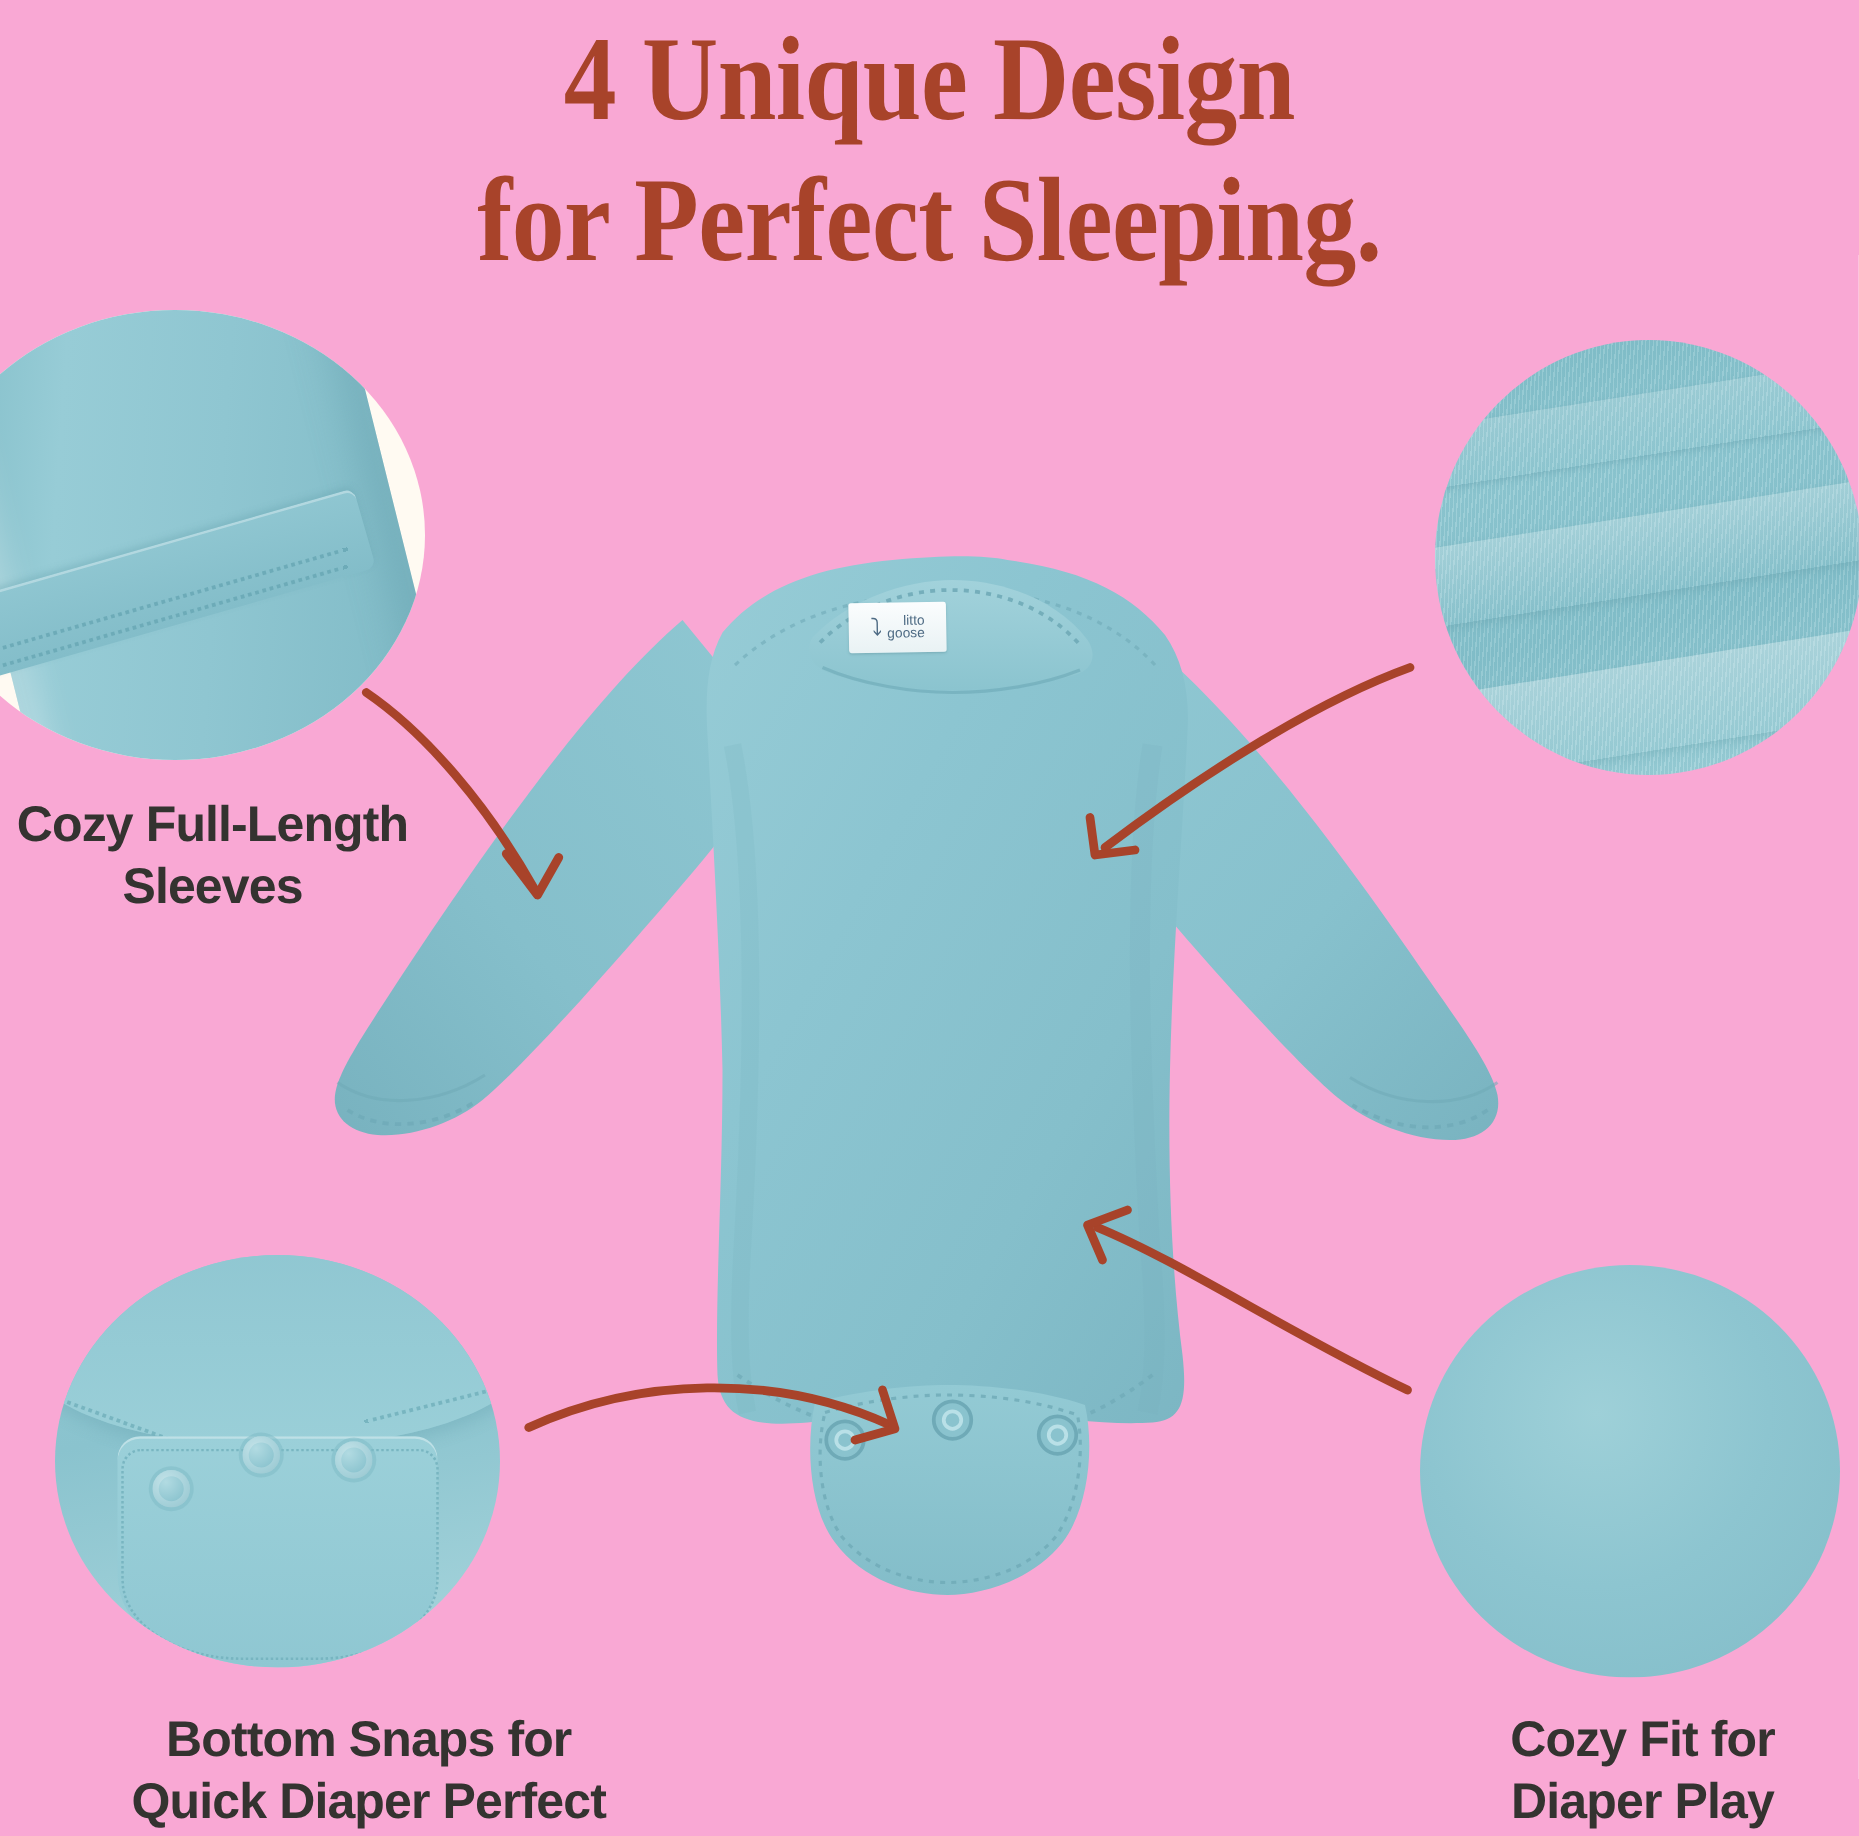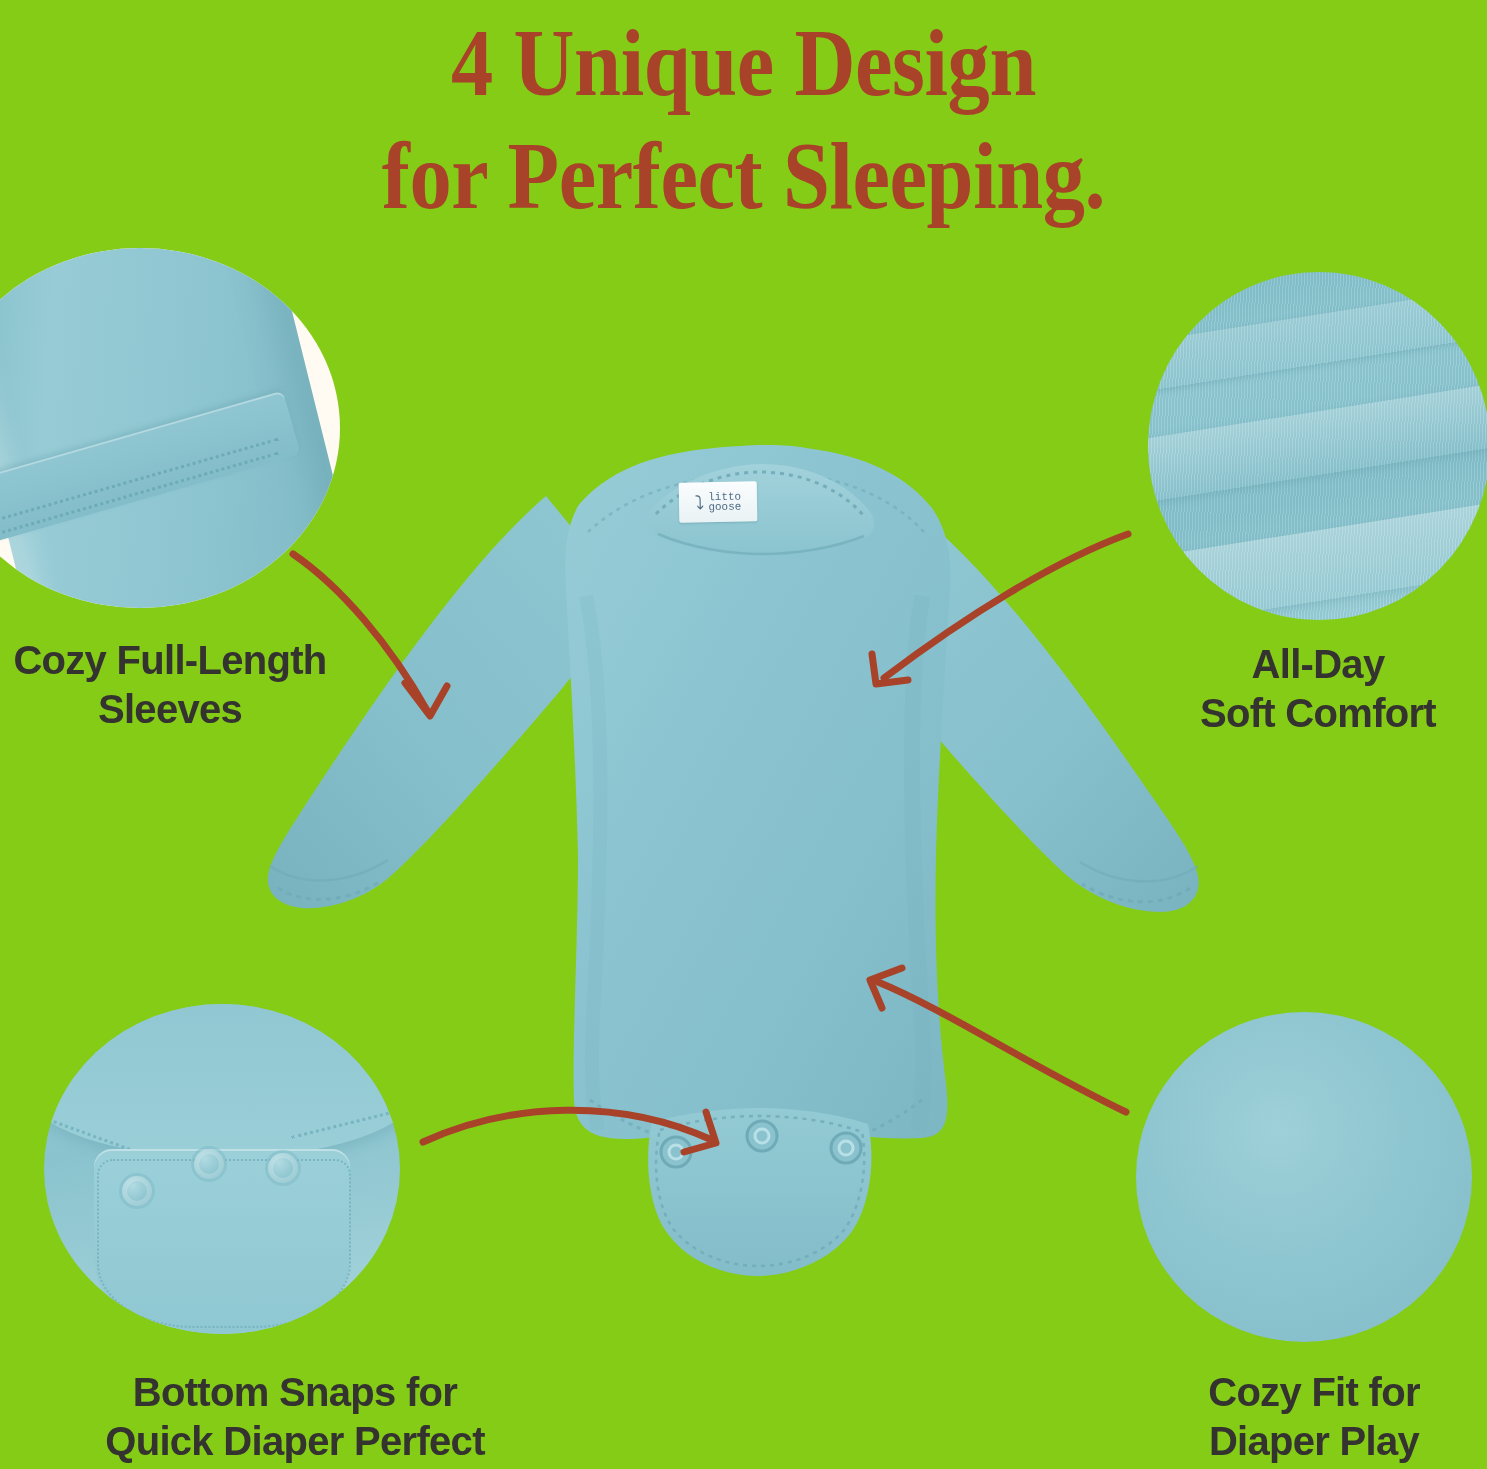--- a/index.html
+++ b/index.html
@@ -13,21 +13,21 @@
     background: #FFFAF2;
     font-family: "Liberation Sans", sans-serif;
     overflow: hidden;
     position: relative;
   }
 
   #infographic {
     position: relative;
     width: 1487px;
     height: 1469px;
-    background: #84cc16;
+    background: #f9a8d4;
   }
 
   
   .headline {
     position: absolute;
     top: 6px;
     left: 0;
     width: 1487px;
     text-align: center;
     font-family: "Liberation Serif", "DejaVu Serif", serif;
@@ -213,25 +213,25 @@
     justify-content: center;
     gap: 4px;
     transform: rotate(-1deg);
   }
   .brand-tag .goose-glyph {
     color: #4E6B84;
     font-size: 19px;
     line-height: 1;
   }
   .brand-tag .brand-words {
-    font-family: Liberation Mono, monospace;
+    font-family: Liberation Sans, sans-serif;
     color: #4E6B84;
     font-size: 11px;
     line-height: 10px;
-    text-align: left;
+    text-align: right;
   }
   .brand-tag .brand-words span { display: block; }
 
   
   #arrow-layer {
     position: absolute;
     inset: 0;
     width: 1487px; height: 1469px;
     pointer-events: none;
   }
@@ -422,24 +422,20 @@
       <path class="arrow-path" d="M1126,1112 C1030,1066 946,1010 878,982"></path>
       <path class="arrow-path" d="M882,1008 L870,980 L902,968"></path>
     </g>
   </svg>
 
   <div class="callout-label" id="label-sleeves">
     <span class="line">Cozy Full-Length</span>
     <span class="line">Sleeves</span>
   </div>
 
-  <div class="callout-label" id="label-comfort">
-    <span class="line">All-Day</span>
-    <span class="line">Soft Comfort</span>
-  </div>
 
   <div class="callout-label" id="label-snaps">
     <span class="line">Bottom Snaps for</span>
     <span class="line">Quick Diaper Perfect</span>
   </div>
 
   <div class="callout-label" id="label-snugfit">
     <span class="line">Cozy Fit for</span>
     <span class="line">Diaper Play</span>
   </div>

